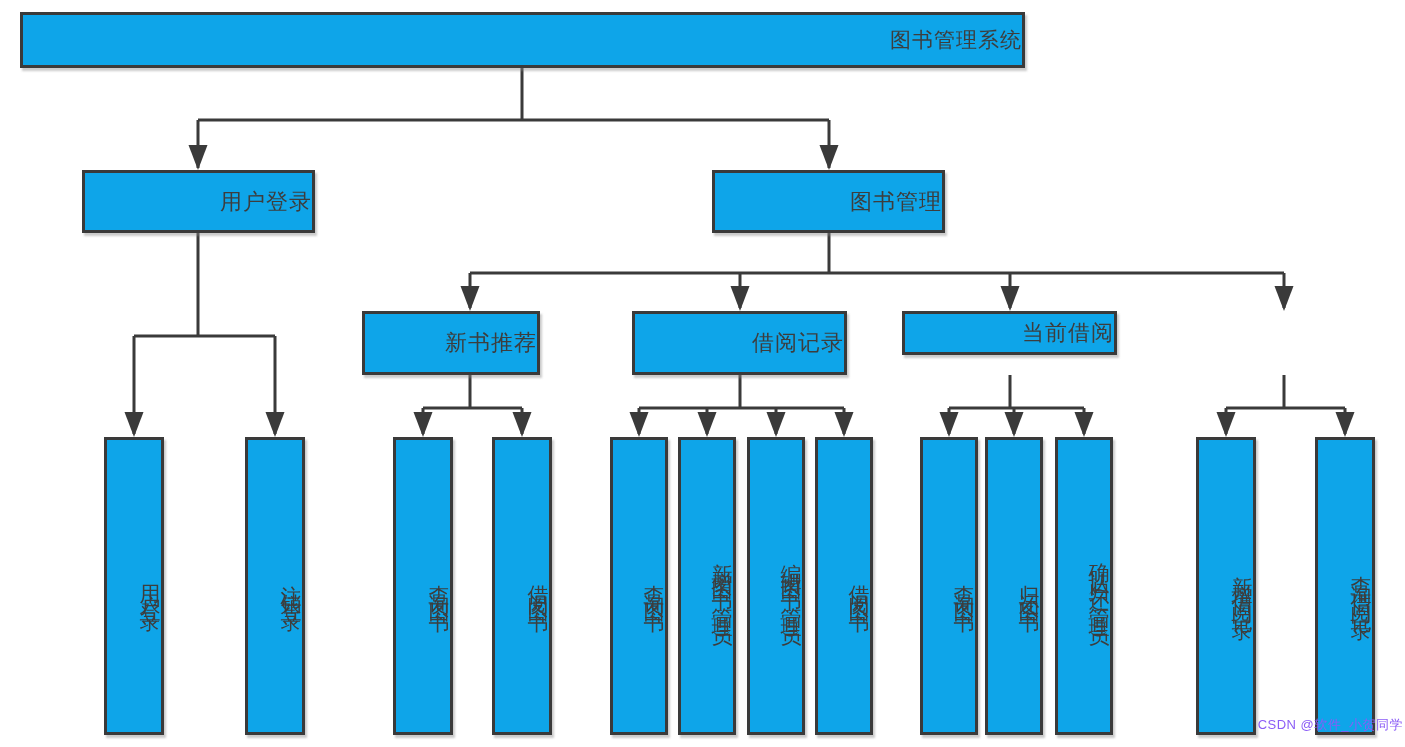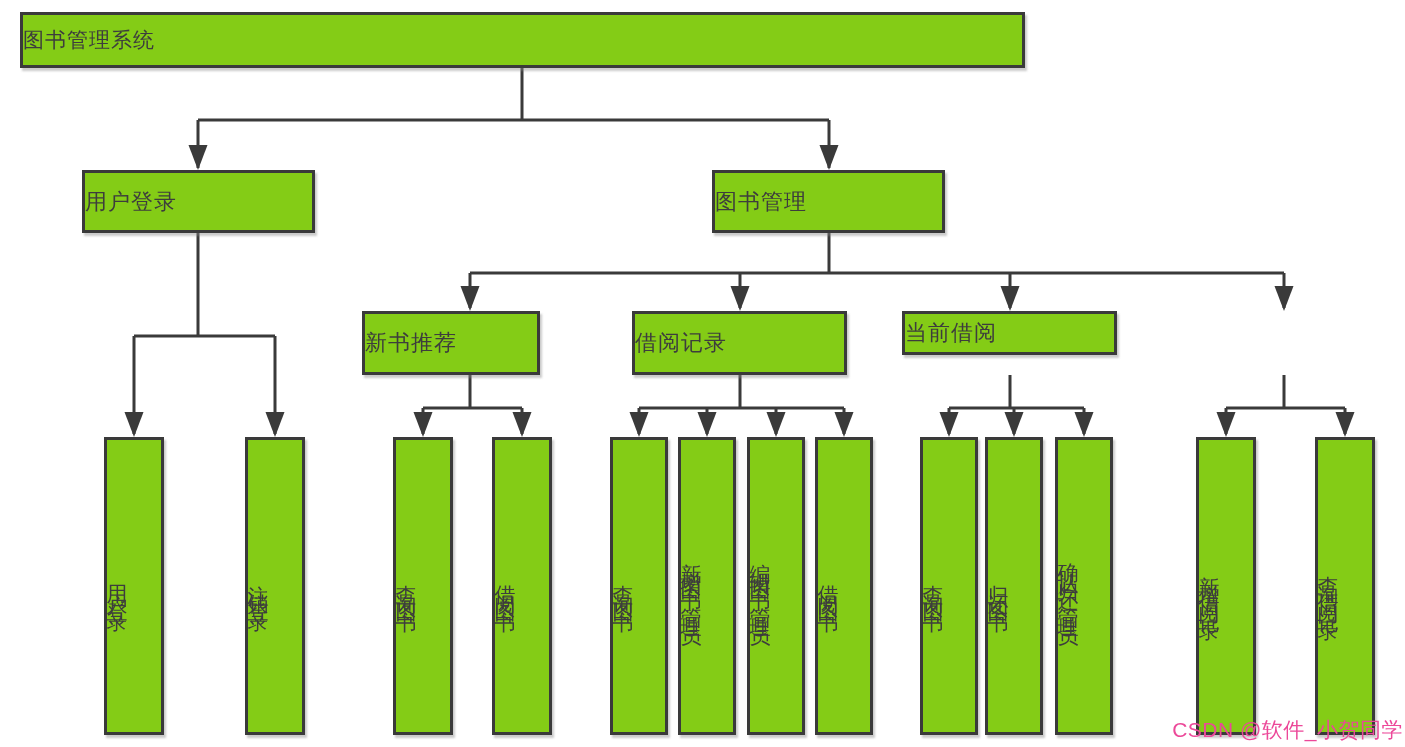--- a/index.html
+++ b/index.html
@@ -16,26 +16,26 @@
     overflow: hidden;
   }
   .connectors {
     position: absolute;
     left: 0;
     top: 0;
     z-index: 0;
   }
   .node {
     position: absolute;
-    background: #84cc16;
+    background: #0ea5e9;
     border: 3px solid #3a3a3a;
     box-sizing: border-box;
     display: flex;
     align-items: center;
-    justify-content: flex-start;
+    justify-content: flex-end;
     color: #3d3d3d;
     z-index: 1;
     box-shadow: 2px 3px 2px rgba(140,140,140,0.45);
   }
   .hlabel {
     font-size: 22px;
     letter-spacing: 1px;
     white-space: nowrap;
   }
   .root-label {
@@ -49,22 +49,22 @@
     font-size: 21px;
     line-height: 1;
     letter-spacing: 9px;
     color: #3d3d3d;
   }
   .watermark {
     position: absolute;
     top: 716px;
     right: 2px;
     z-index: 3;
-    color: #ec4899;
-    font-size: 21px;
+    color: #8b5cf6;
+    font-size: 13px;
     letter-spacing: 0.5px;
     white-space: nowrap;
   }
   
   .b-root  { left: 20px;   top: 12px;  width: 1005px; height: 56px; }
   .b-l2a   { left: 82px;   top: 170px; width: 233px;  height: 63px; }
   .b-l2b   { left: 712px;  top: 170px; width: 233px;  height: 63px; }
   .b-l3a   { left: 362px;  top: 311px; width: 178px;  height: 64px; }
   .b-l3b   { left: 632px;  top: 311px; width: 215px;  height: 64px; }
   .b-l3c   { left: 902px;  top: 311px; width: 215px;  height: 44px; }

